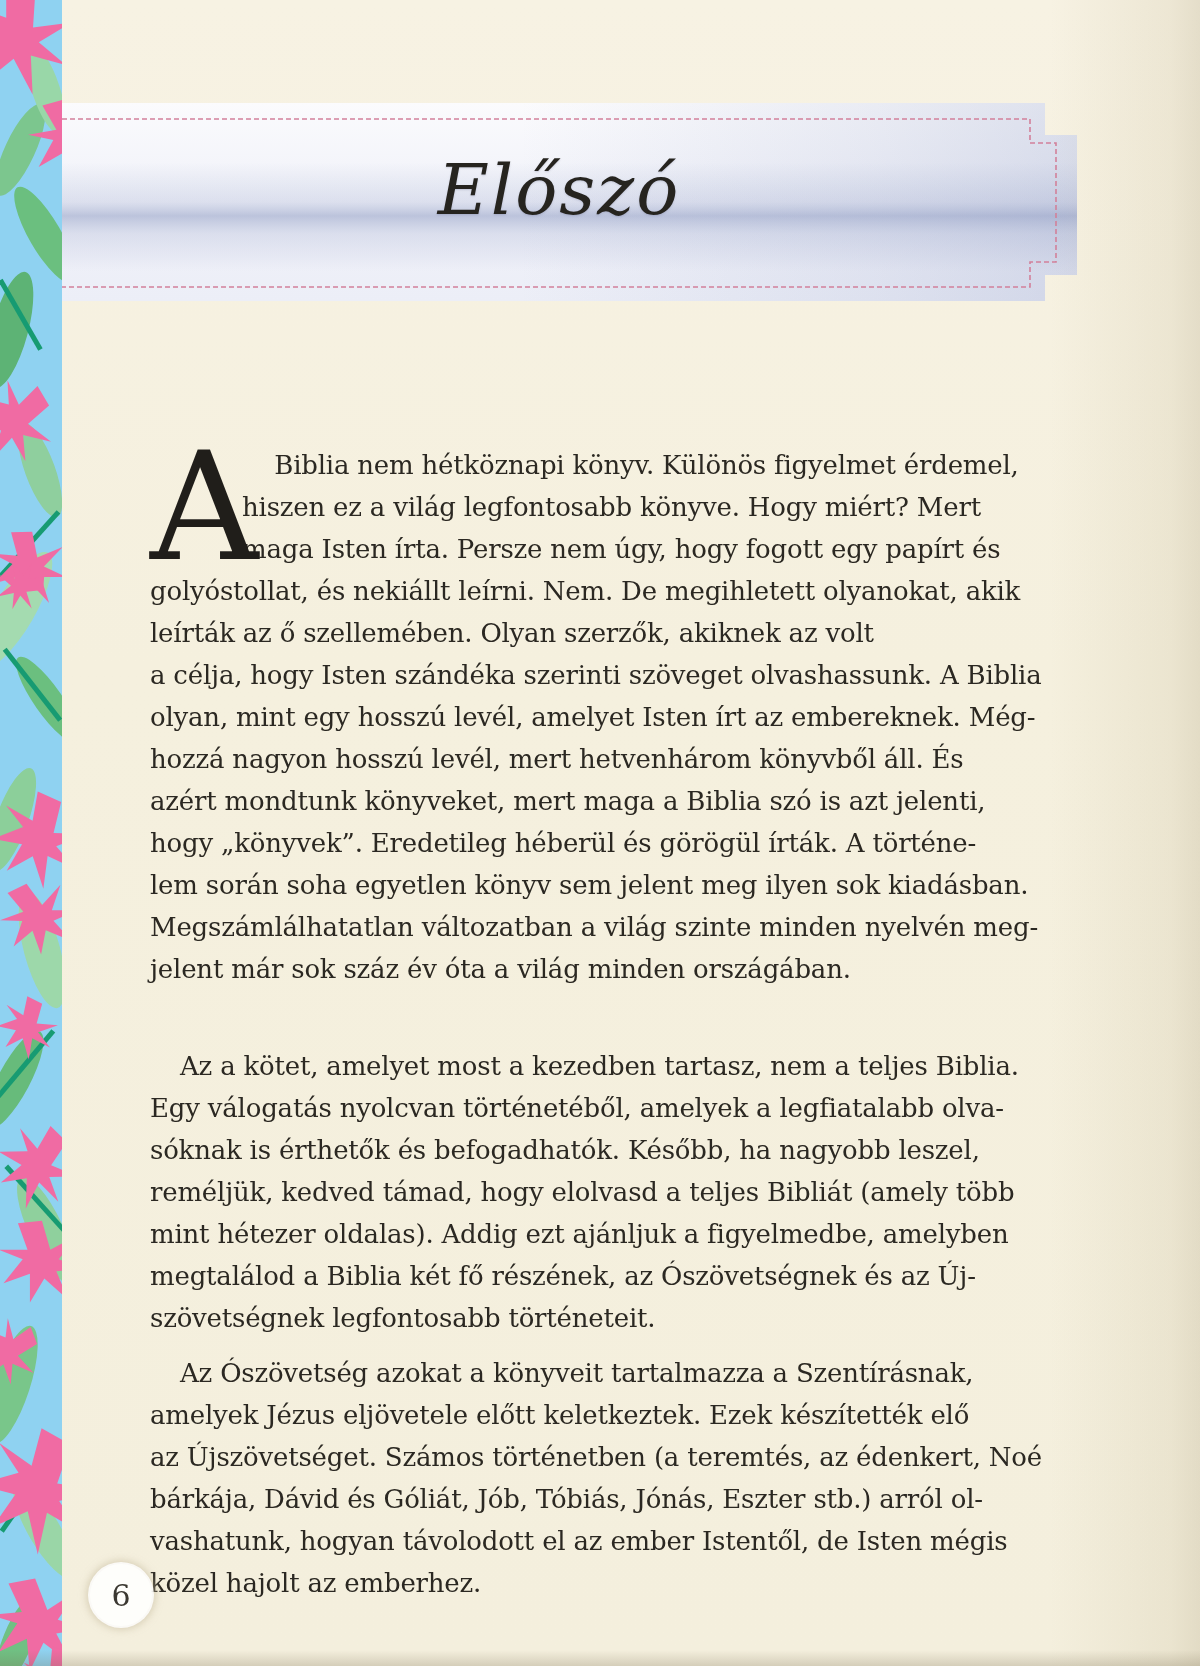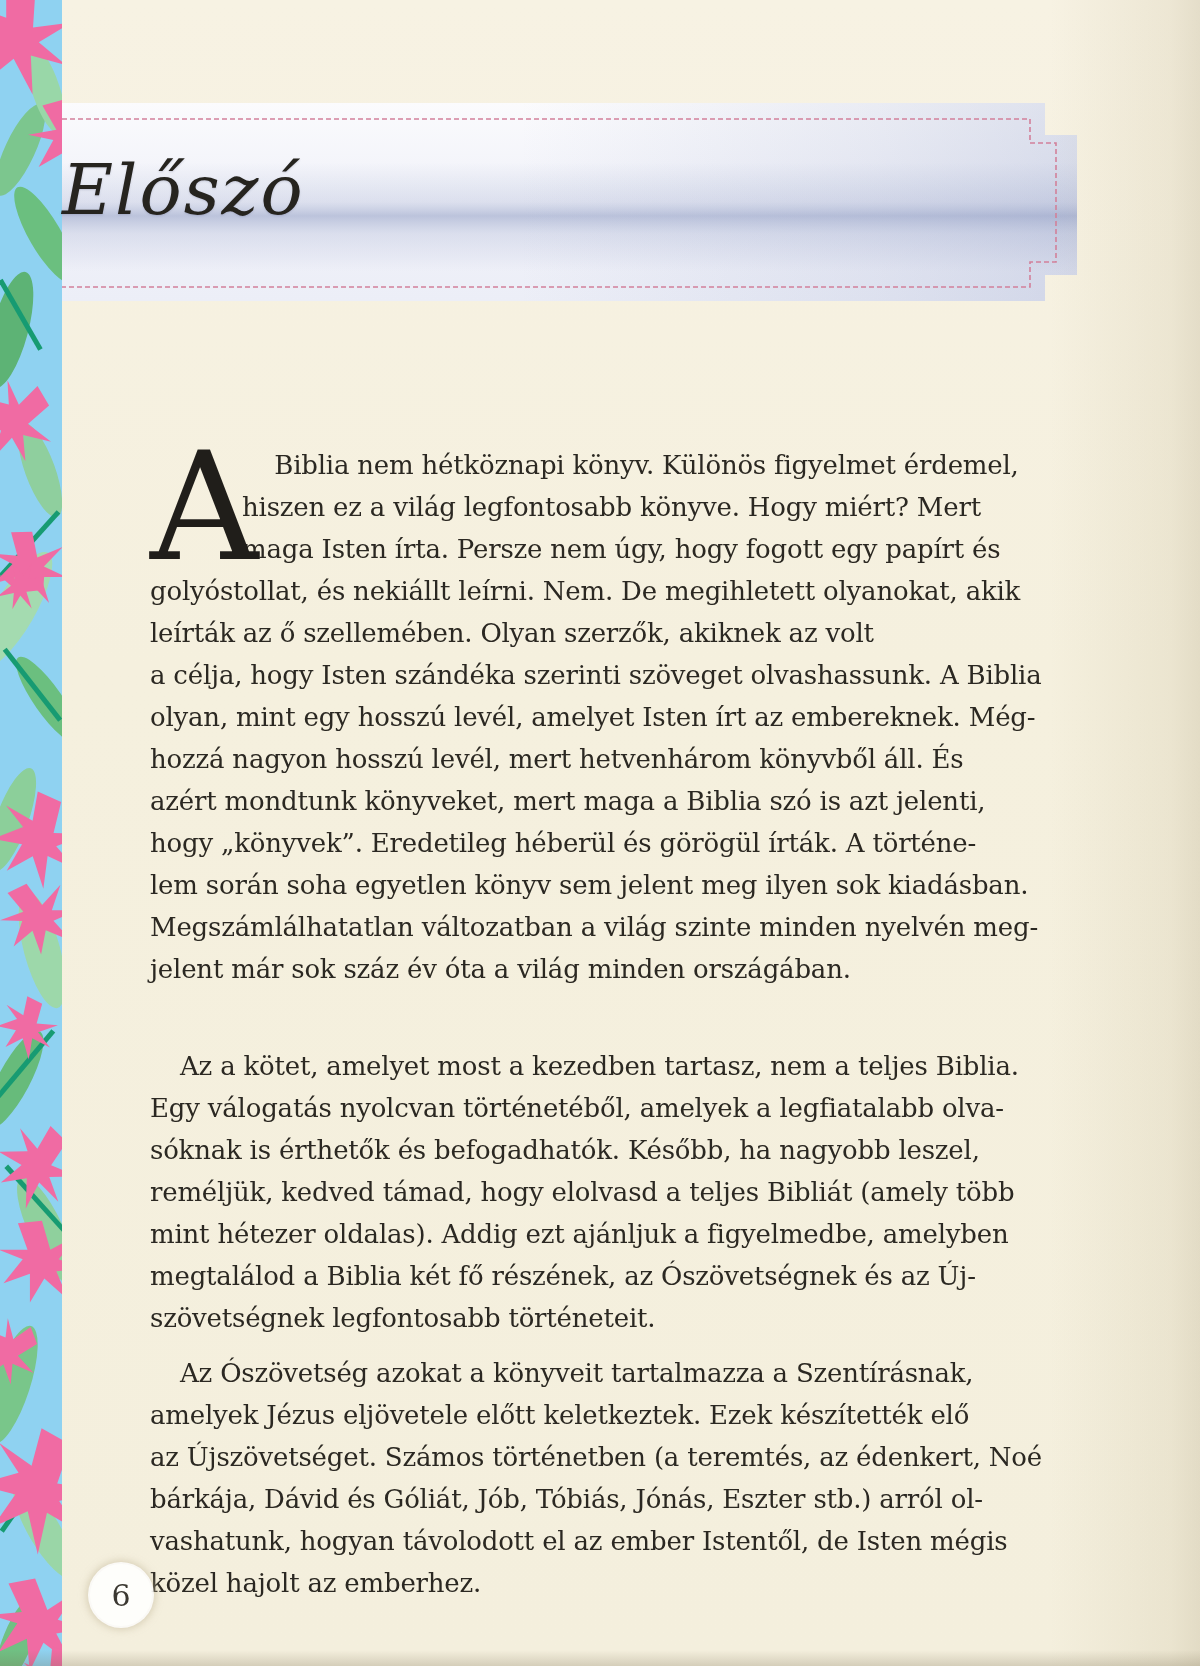--- a/index.html
+++ b/index.html
@@ -15,21 +15,21 @@
   .edge-bottom{position:absolute;left:0;bottom:0;width:100%;height:16px;
     background:linear-gradient(to bottom, rgba(120,108,80,0) 0%, rgba(120,108,80,0.25) 100%);
     pointer-events:none;}
   .floral{position:absolute;left:0;top:0;}
 
   
   .banner{position:absolute;left:62px;top:103px;width:1016px;height:198px;}
   .banner svg{position:absolute;left:0;top:0;}
   .page-title{
     position:absolute;left:0;top:46px;width:994px;margin:0;
-    font-style:italic;font-weight:normal;
+    text-align:center;font-style:italic;font-weight:normal;
     font-size:70px;letter-spacing:2px;color:#26241f;
     text-shadow:0 1px 2px rgba(90,95,130,0.25);
   }
 
   
   .text-block{
     position:absolute;left:150px;top:402px;width:858px;
     font-size:26px;line-height:42px;letter-spacing:-0.2px;color:#2b2822;
   }
   .para{white-space:pre;margin:0 0 13px 0;}

